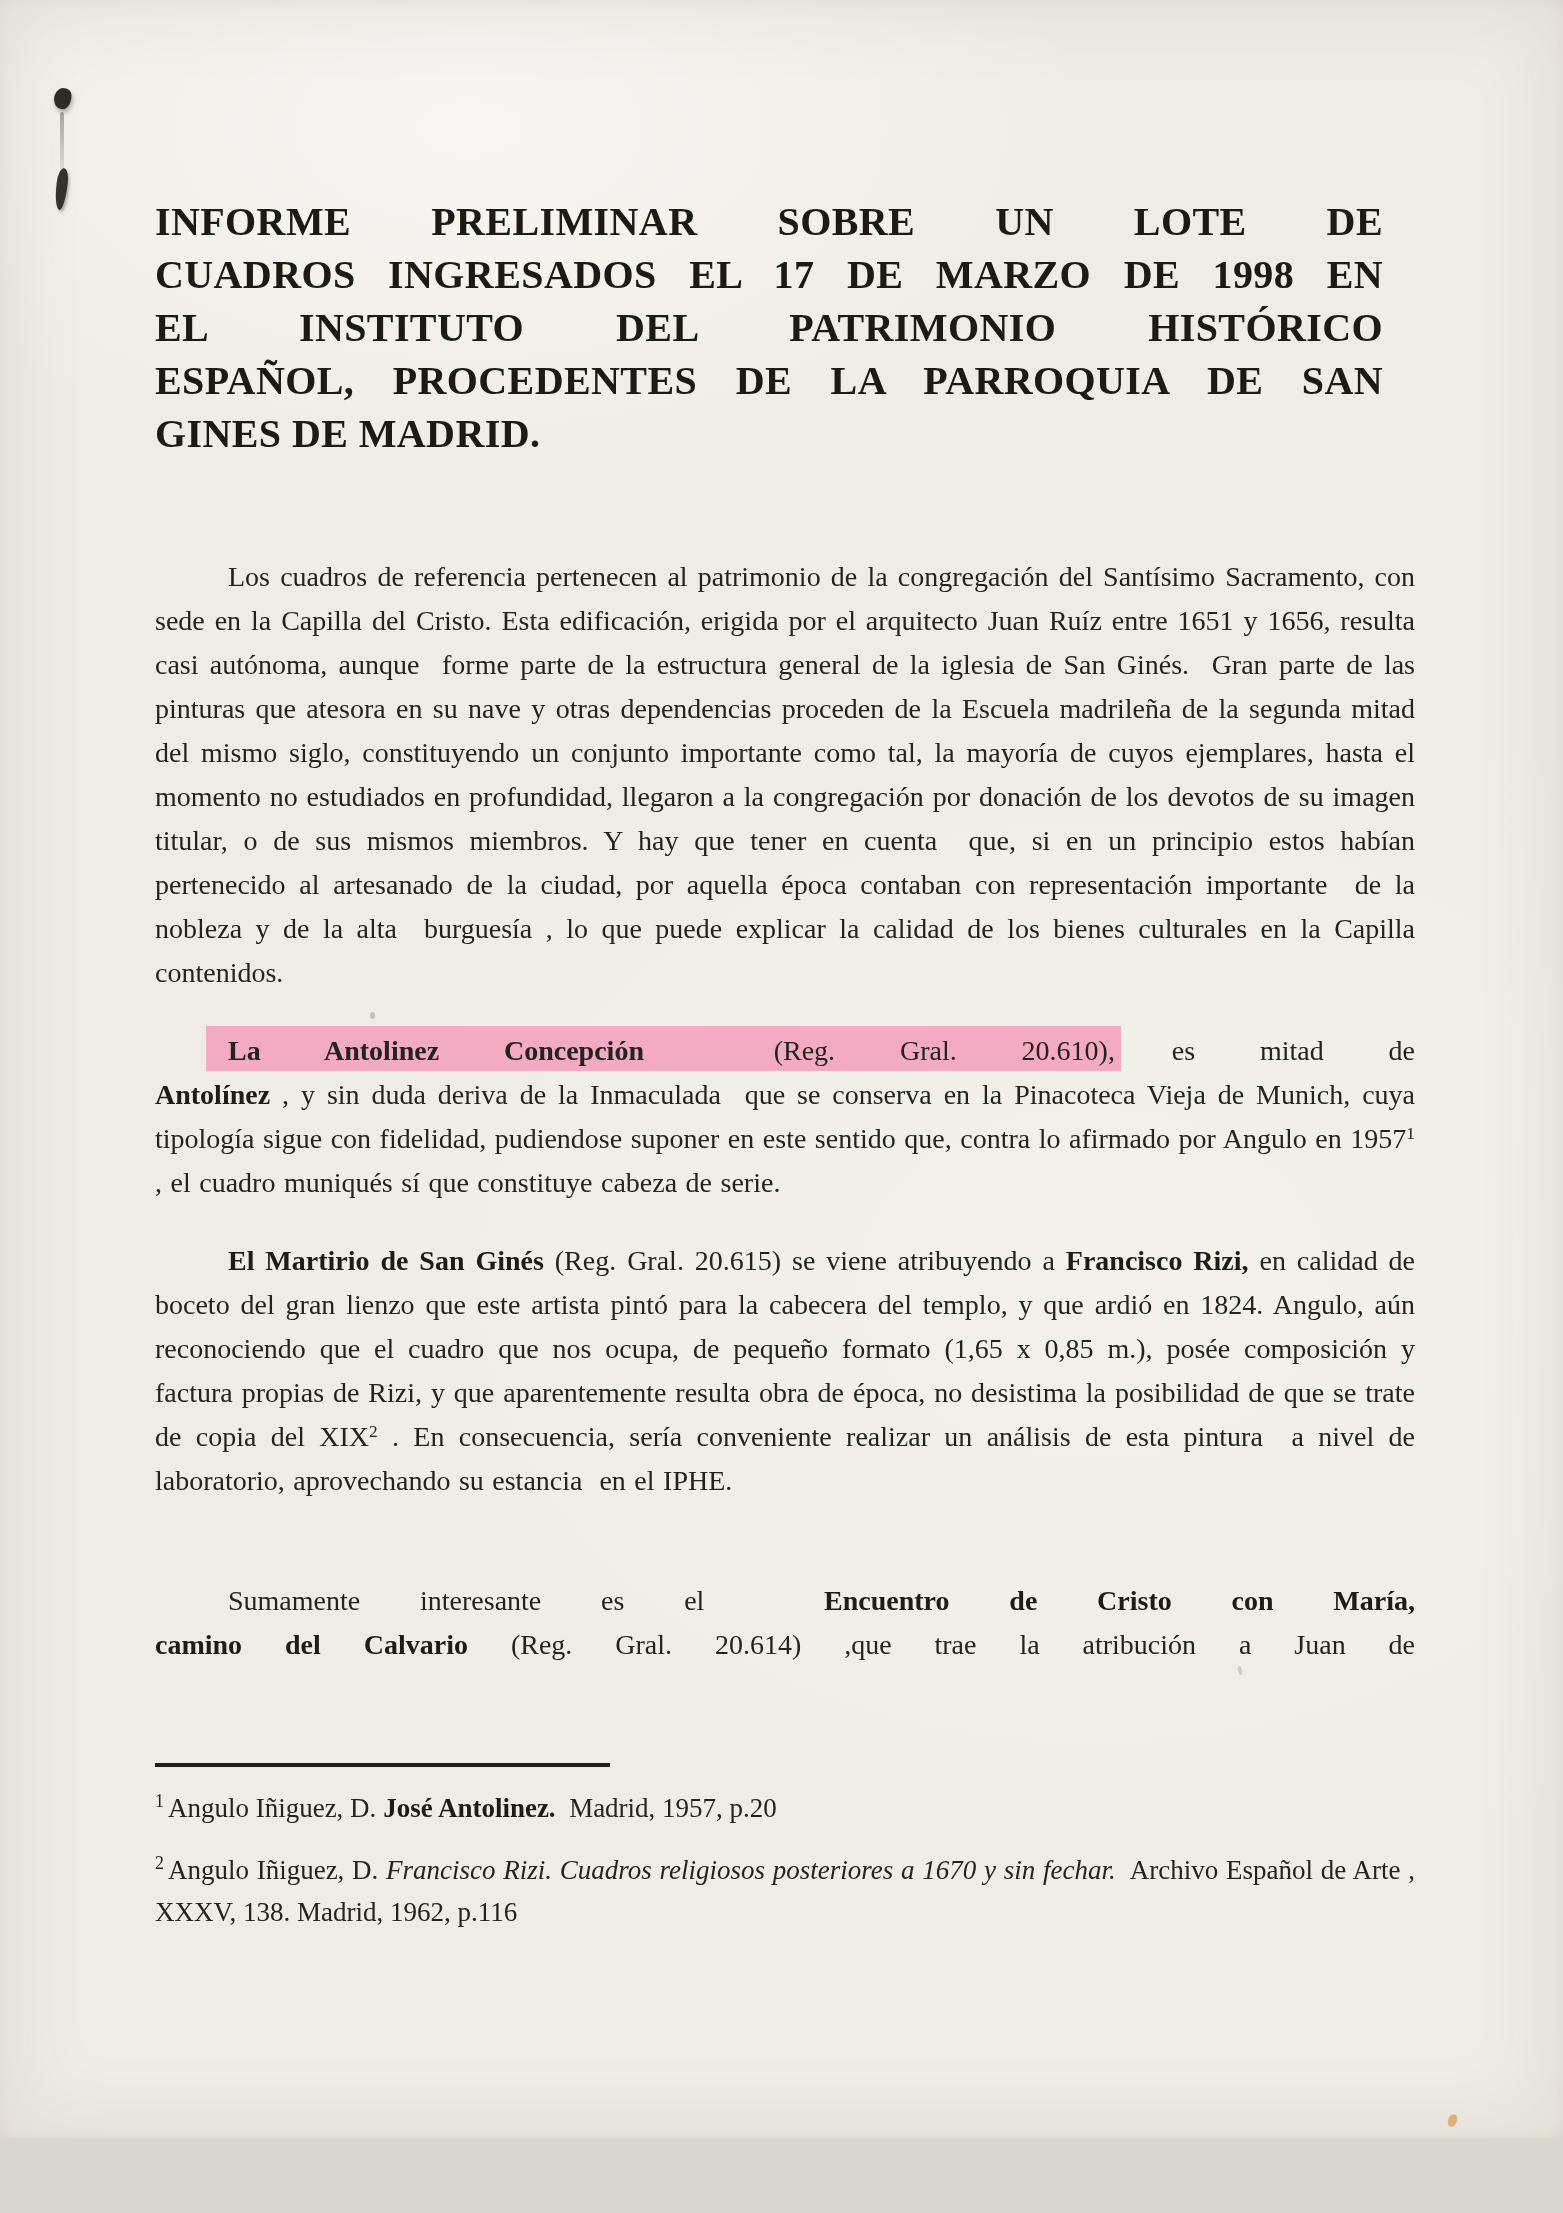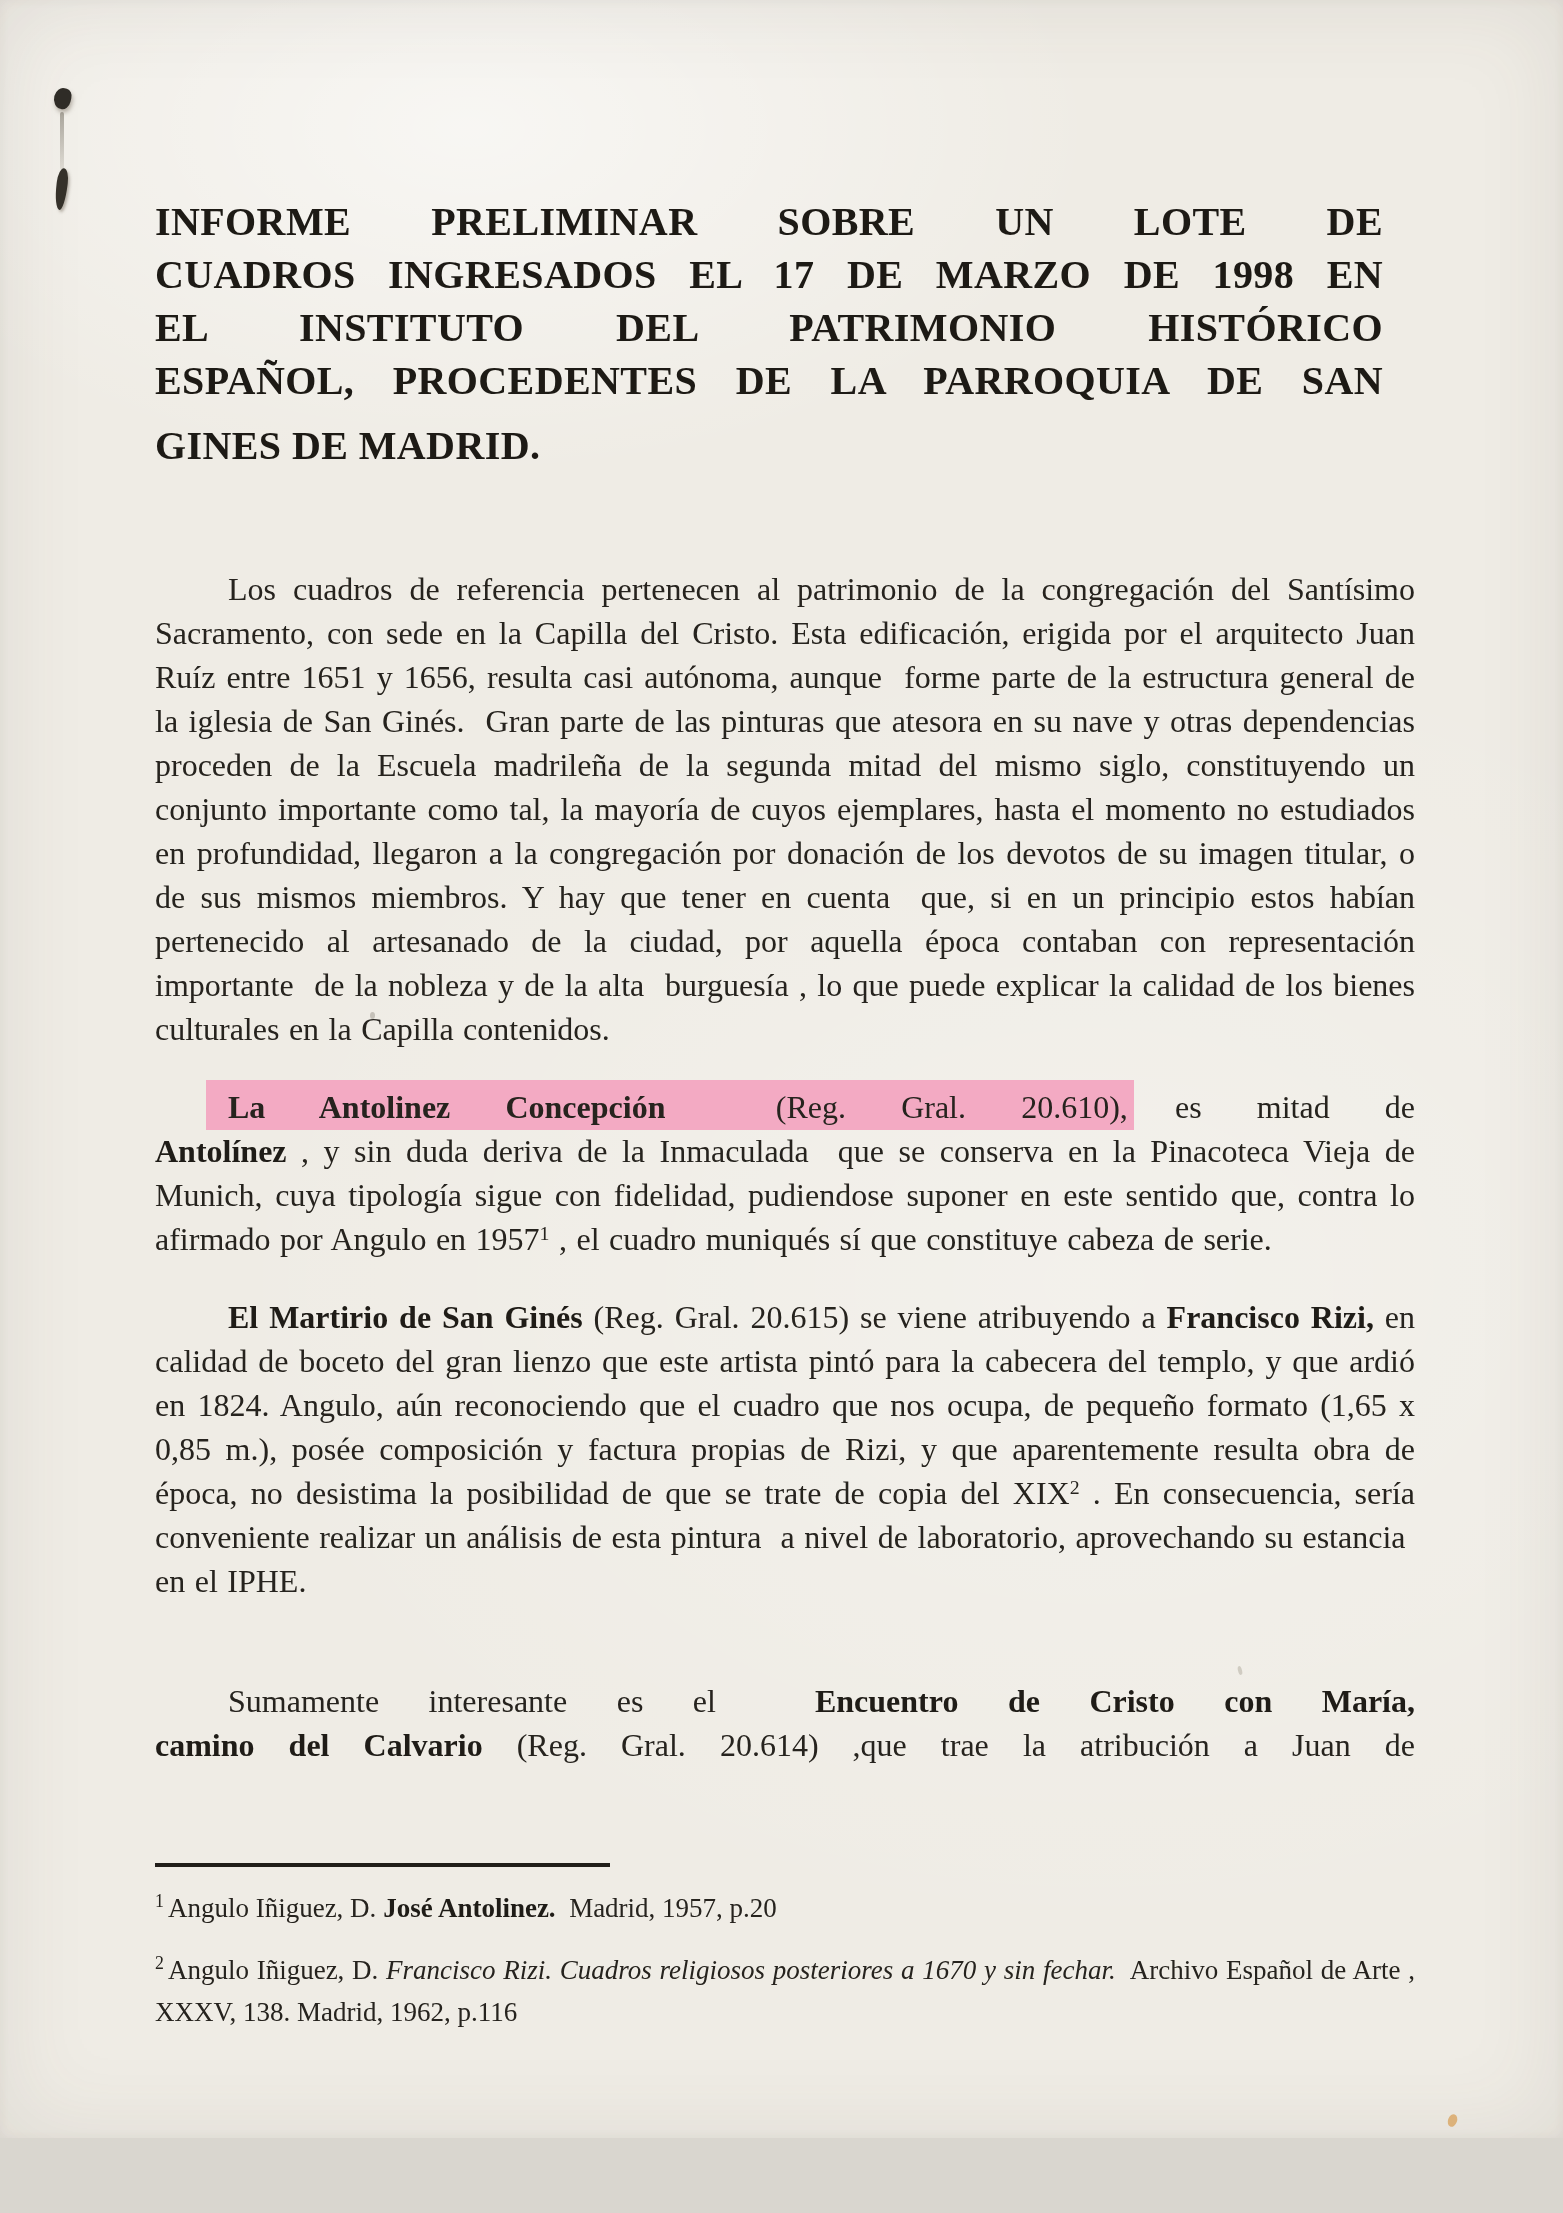--- a/index.html
+++ b/index.html
@@ -65,27 +65,27 @@
   
   .doc-title {
     width: 1228px;
     font-size: 40px;
     font-weight: 700;
     line-height: 53px;
     color: #1d1a15;
     letter-spacing: 0.4px;
   }
   .title-line { text-align: justify; text-align-last: justify; }
-  .title-line.last { text-align-last: left; margin-top: 12px; }
+  .title-line.last { text-align-last: left; }
 
   
   .doc-body { margin-top: 95px; width: 1260px; }
   .para {
     margin: 0 0 34px 0;
-    font-size: 32px;
+    font-size: 28px;
     line-height: 44px;
     text-align: justify;
     text-indent: 73px;
     word-spacing: 1.5px;
   }
   .para.wide-gap-after { margin-bottom: 76px; }
   .line-first {
     text-align: justify;
     text-align-last: justify;
     text-indent: 73px;

